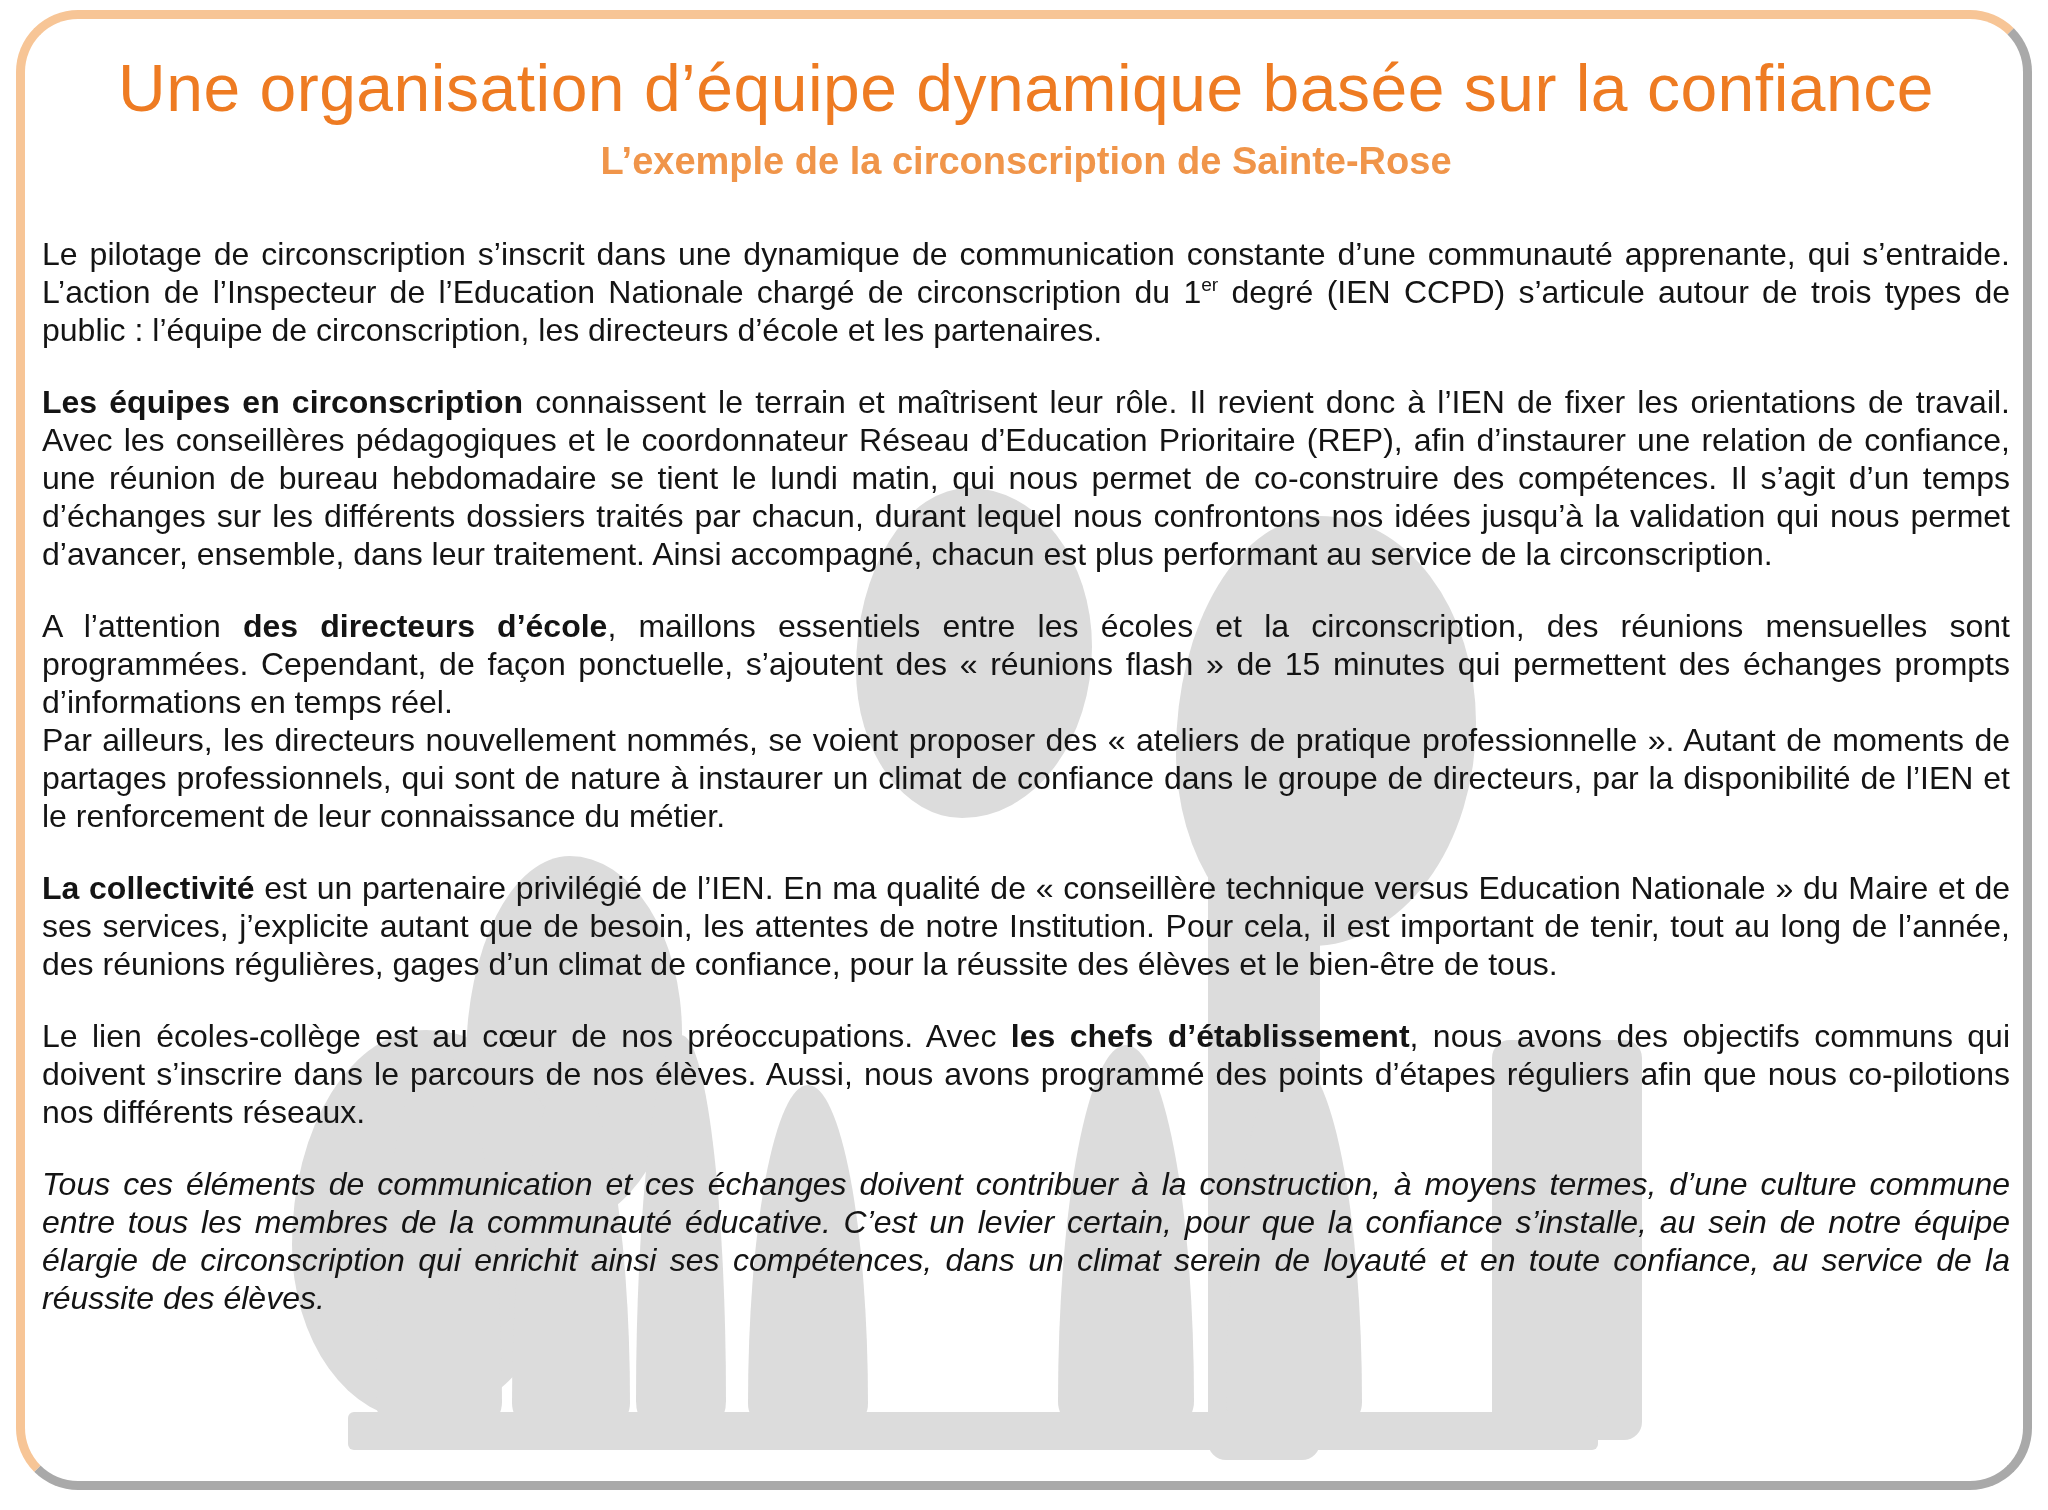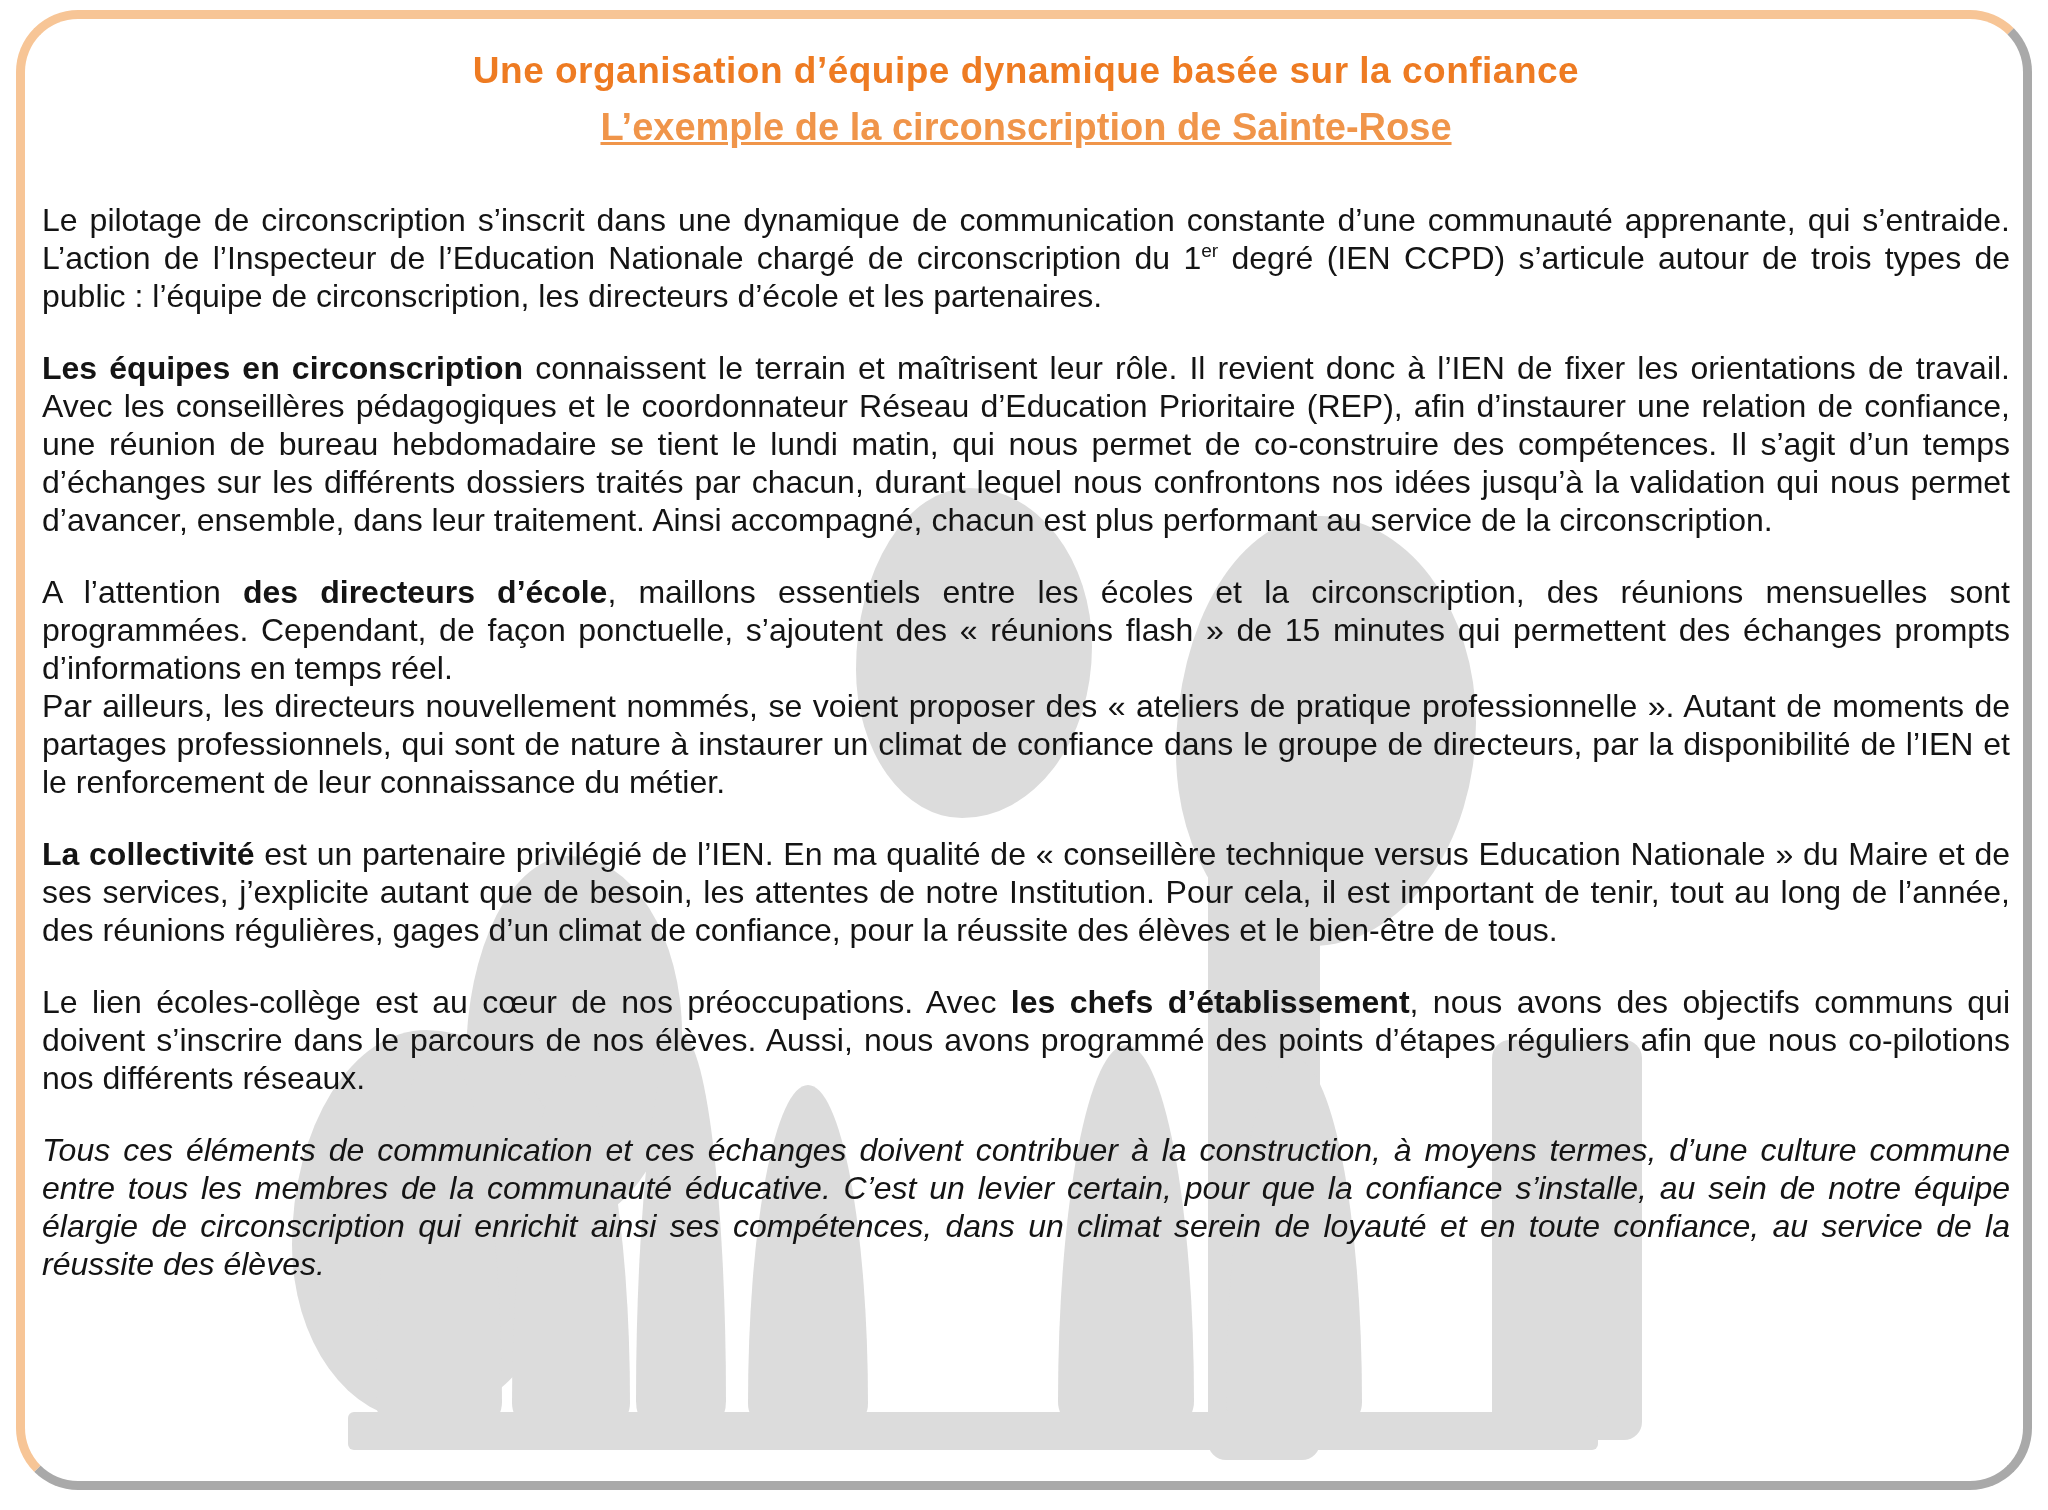--- a/index.html
+++ b/index.html
@@ -33,32 +33,31 @@
 
   .content {
     position: absolute;
     left: 42px; right: 38px; top: 34px;
     z-index: 2;
   }
 
   h1.title {
     margin: 16px 0 0 0;
     text-align: center;
-    font-size: 37px;
-    font-weight: bold;
+    font-size: 66px;
+    font-weight: normal;
     letter-spacing: 0.5px;
     color: #ee7b22;
   }
   h2.subtitle {
     margin: 14px 0 0 0;
     text-align: center;
     font-size: 38px;
     font-weight: 600;
     color: #f0954a;
-    text-decoration: underline;
   }
 
   .body-text { margin-top: 52px; }
   .para {
     margin: 34px 0 0 0;
     font-size: 32px;
     line-height: 38px;
     text-align: justify;
   }
   .para.tight { margin-top: 0; }

